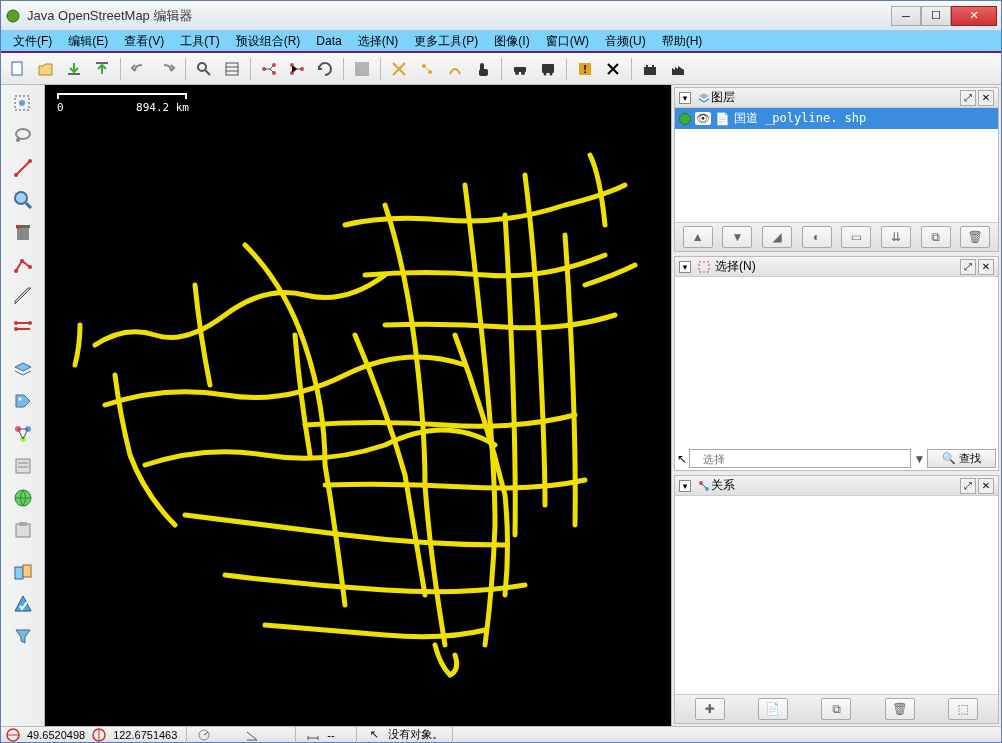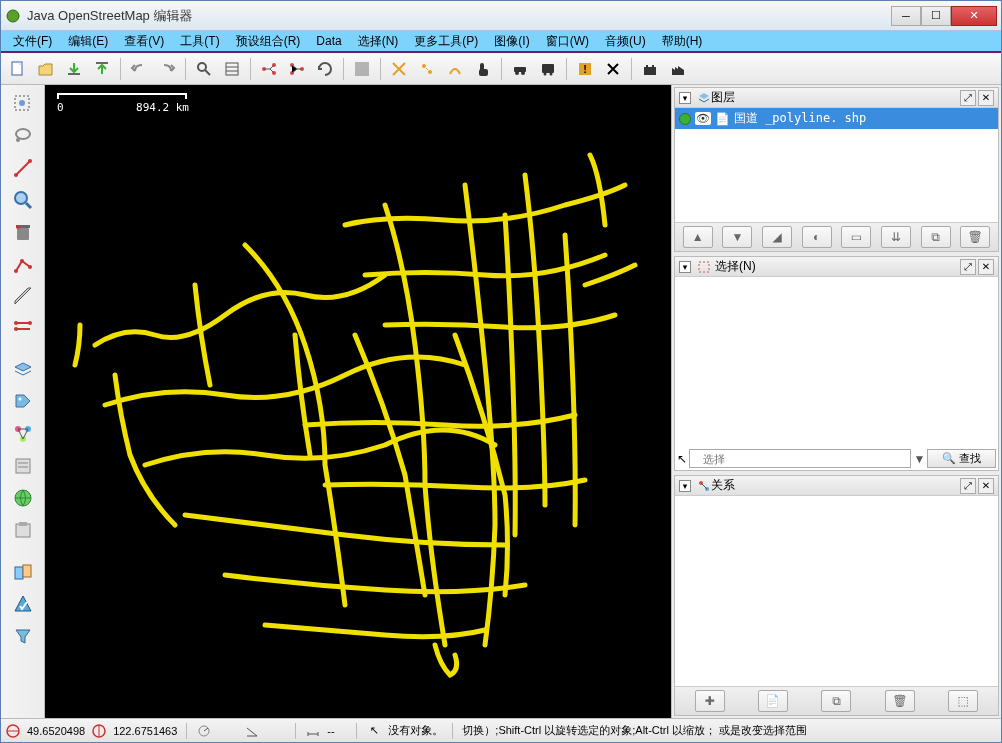--- a/index.html
+++ b/index.html
@@ -32,21 +32,21 @@
 .panel-head .ph-btn { width: 16px; height: 16px; border: 1px solid #aaa; background: #f0f0f0; margin-left: 2px; cursor: pointer; font-size: 10px; display: flex; align-items: center; justify-content: center; }
 .panel-body { flex: 1; overflow: auto; background: #fff; }
 .layer-row { background: #3a8dde; color: #fff; padding: 2px 4px; font-family: monospace; font-size: 12px; display: flex; align-items: center; gap: 4px; }
 .layer-ck { width: 12px; height: 12px; border-radius: 50%; background: #3cb034; border: 1px solid #277a22; }
 .layer-eye { font-size: 11px; color: #333; background: #fff; border-radius: 2px; padding: 0 1px; }
 .panel-btns { display: flex; justify-content: space-around; padding: 3px; background: linear-gradient(#f0f0f0,#e0e0e0); border-top: 1px solid #ccc; }
 .pb { width: 30px; height: 22px; border: 1px solid #aaa; background: linear-gradient(#fafafa,#e8e8e8); cursor: pointer; display: flex; align-items: center; justify-content: center; border-radius: 2px; font-size: 12px; color: #666; }
 .sel-search { display: flex; padding: 2px; gap: 2px; }
 .sel-search input { flex: 1; border: 1px solid #aaa; padding: 1px 13px; font-size: 11px; }
 .sel-search button { border: 1px solid #aaa; background: linear-gradient(#fafafa,#e4e4e4); padding: 1px 14px; font-size: 11px; cursor: pointer; }
-.statusbar { height: 24px; background: linear-gradient(#f4f4f4,#e4e4e4); border-top: 1px solid #bbb; display: flex; align-items: center; padding: 0 4px; font-size: 11px; gap: 6px; }
+.statusbar { height: 16px; background: linear-gradient(#f4f4f4,#e4e4e4); border-top: 1px solid #bbb; display: flex; align-items: center; padding: 0 4px; font-size: 11px; gap: 6px; }
 .sb-sep { width: 1px; height: 16px; background: #bbb; margin: 0 3px; }
 .sb-ico { width: 16px; height: 16px; display: inline-flex; align-items: center; justify-content: center; }
 svg { display: block; }
 </style>
 </head>
 <body>
 
 <div class="window">
   <div class="titlebar">
     <span class="title-icon">
@@ -492,15 +492,14 @@
           <line x1="2" y1="10" x2="12" y2="10" stroke="#555"></line>
           <line x1="2" y1="8" x2="2" y2="12" stroke="#555"></line>
           <line x1="12" y1="8" x2="12" y2="12" stroke="#555"></line>
         </svg>
       </span>
     <span style="width:20px">--</span>
     <span class="sb-sep"></span>
     <span class="sb-ico">↖</span>
     <span>没有对象。</span>
     <span class="sb-sep"></span>
-    <span style="flex:1;overflow:hidden;white-space:nowrap">切换）;Shift-Ctrl 以旋转选定的对象;Alt-Ctrl 以缩放； 或是改变选择范围</span>
   </div>
 </div>
 
 </body></html>

